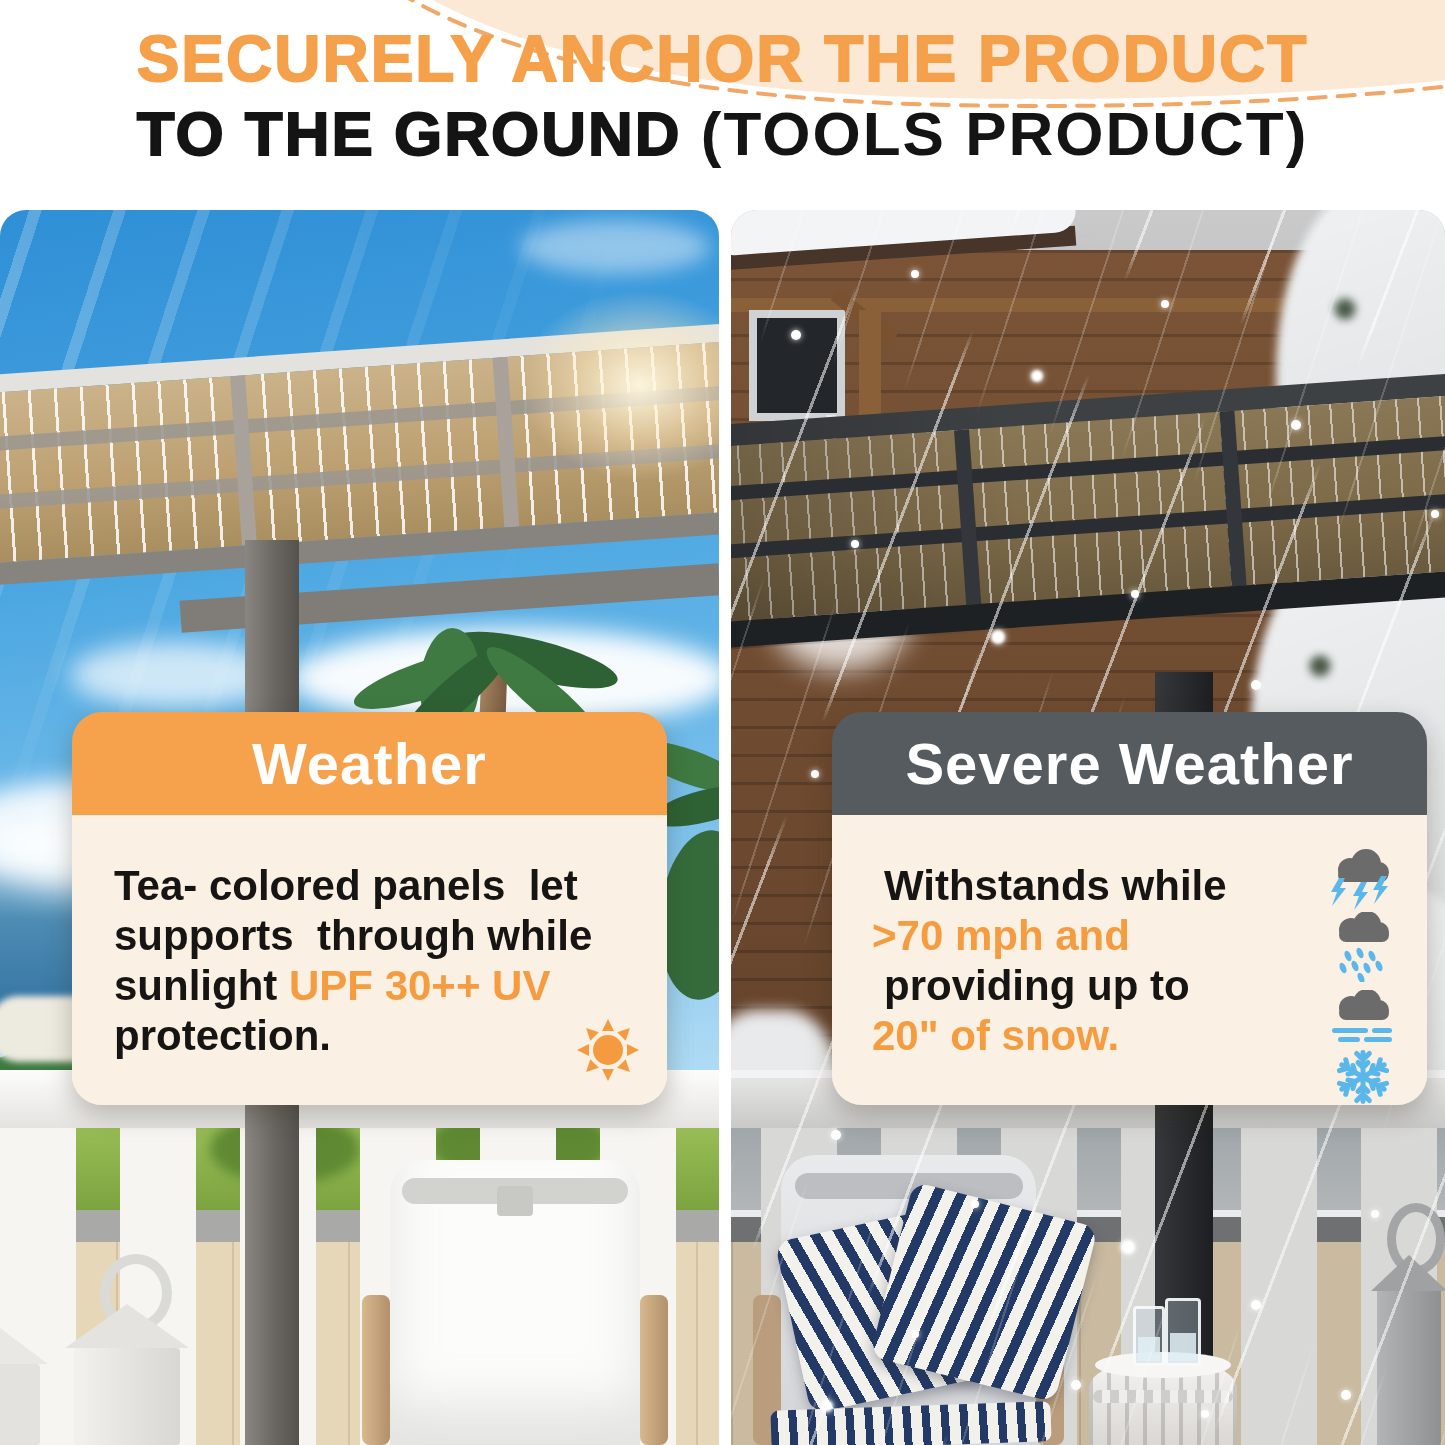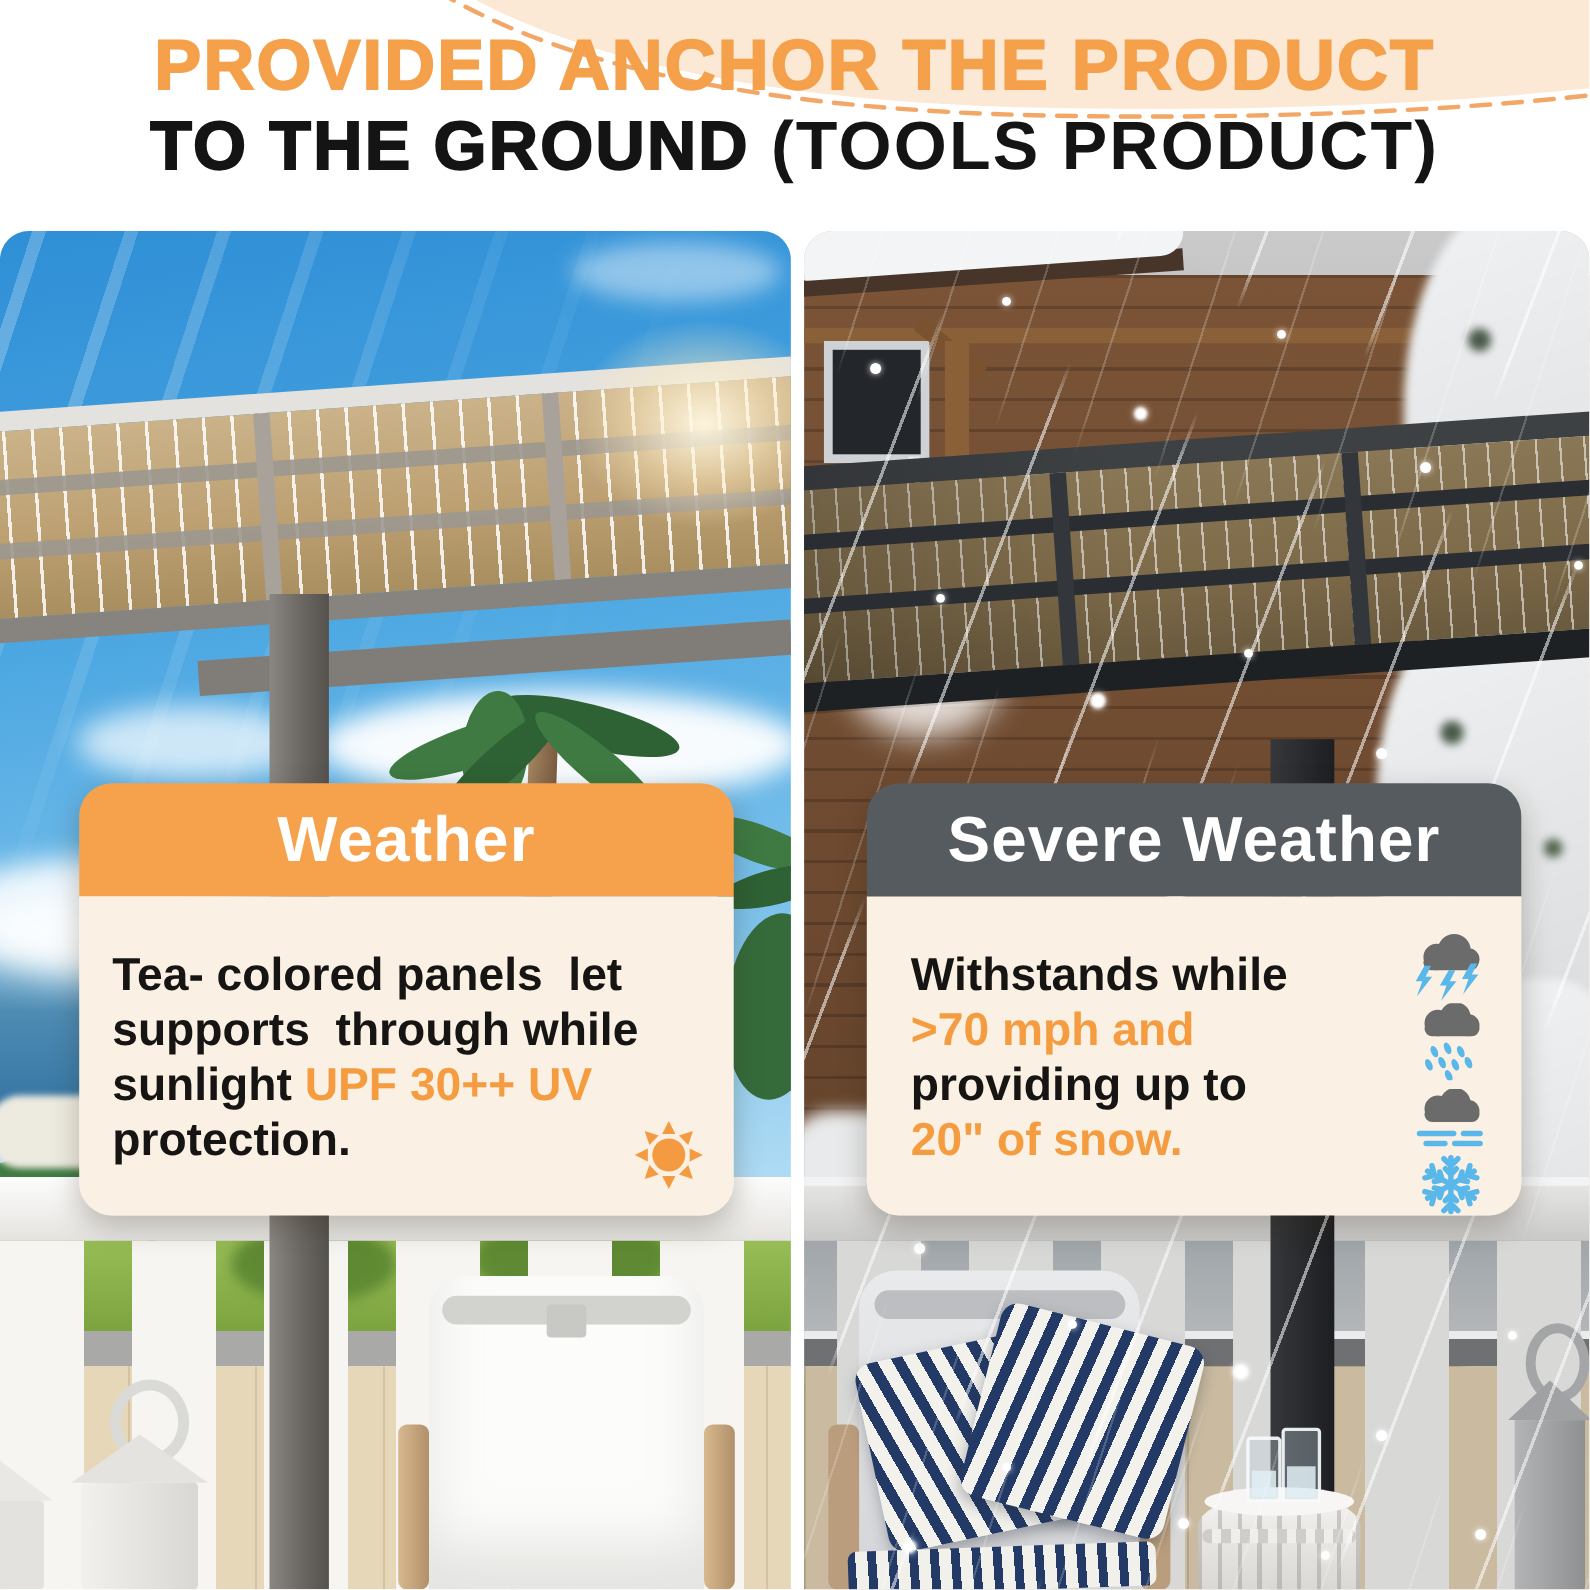--- a/index.html
+++ b/index.html
@@ -197,47 +197,47 @@
   .rain2{position:absolute;left:-30%;top:-15%;width:170%;height:150%;transform:rotate(18deg);opacity:.4;
     background:repeating-linear-gradient(90deg,rgba(255,255,255,0) 0 72px,rgba(255,255,255,.5) 72px 74px,rgba(255,255,255,0) 74px 76px);
     -webkit-mask-image:repeating-linear-gradient(180deg,transparent 0 120px,#000 160px 420px,transparent 460px 560px);
             mask-image:repeating-linear-gradient(180deg,transparent 0 120px,#000 160px 420px,transparent 460px 560px);}
   .snowdot{position:absolute;background:#fff;border-radius:50%;box-shadow:0 0 6px rgba(255,255,255,.9);}
 
   
   .card{position:absolute;top:712px;width:595px;height:393px;border-radius:30px;
         box-shadow:0 10px 26px rgba(50,40,20,.28);}
   #cardSummer{left:72px;}
-  #cardSevere{left:788px;text-decoration:underline;}
+  #cardSevere{left:832px;text-decoration:underline;}
   .card-header{position:absolute;left:0;right:0;top:0;height:103px;border-radius:30px 30px 0 0;
         display:flex;align-items:center;justify-content:center;color:#fff;font-size:58px;font-weight:bold;letter-spacing:1px;}
   #cardSummer .card-header{background:var(--orange);}
   #cardSevere .card-header{background:var(--slate);}
   .card-body{position:absolute;left:0;right:0;top:103px;bottom:0;background:var(--cream);
         border-radius:0 0 30px 30px;padding:46px 0 0 30px;font-size:42px;font-weight:bold;
         color:var(--ink);line-height:50px;}
   #cardSevere .card-body{padding-left:40px;}
   .card-line{white-space:pre;}
-  .seg-dark{color:var(--ink);}
+  .seg-dark{color:var(--ink);margin-left:12px;}
   .seg-orange{color:var(--hl);}
   .sun-wrap{position:absolute;right:26px;bottom:22px;width:66px;height:66px;}
   .wx{position:absolute;right:30px;width:68px;text-align:center;}
   .wx1{top:136px;} .wx2{top:200px;} .wx3{top:278px;} .wx4{top:336px;}
 </style>
 </head>
 <body>
 
 <div id="canvas">
 
   <div id="banner">
     <svg id="swoosh" width="1445" height="210" viewBox="0 0 1445 210">
       <path d="M408,-14 C 520,55 700,93 950,98 C 1150,102 1320,93 1448,80 L1448,-14 Z" fill="#FBE9D6"></path>
       <path d="M398,-8 C 514,62 700,100 950,105 C 1150,109 1330,100 1450,86" fill="none" stroke="#F2A766" stroke-width="4" stroke-dasharray="17 12" stroke-linecap="round"></path>
     </svg>
-    <div id="hdr1" class="hdr">PROVIDED ANCHOR THE PRODUCT</div>
+    <div id="hdr1" class="hdr">SECURELY ANCHOR THE PRODUCT</div>
     <div id="hdr2" class="hdr"><span class="strong">TO THE GROUND </span><span>(TOOLS PRODUCT)</span></div>
   </div>
 
   <div id="photoL" class="photo">
     <div class="abs skyL"></div>
     <div class="abs rays"></div>
     <div class="abs cloud cl1"></div>
     <div class="abs cloud cl3"></div>
     <div class="abs cloud cl4"></div>
     <div class="abs ocean"></div>

